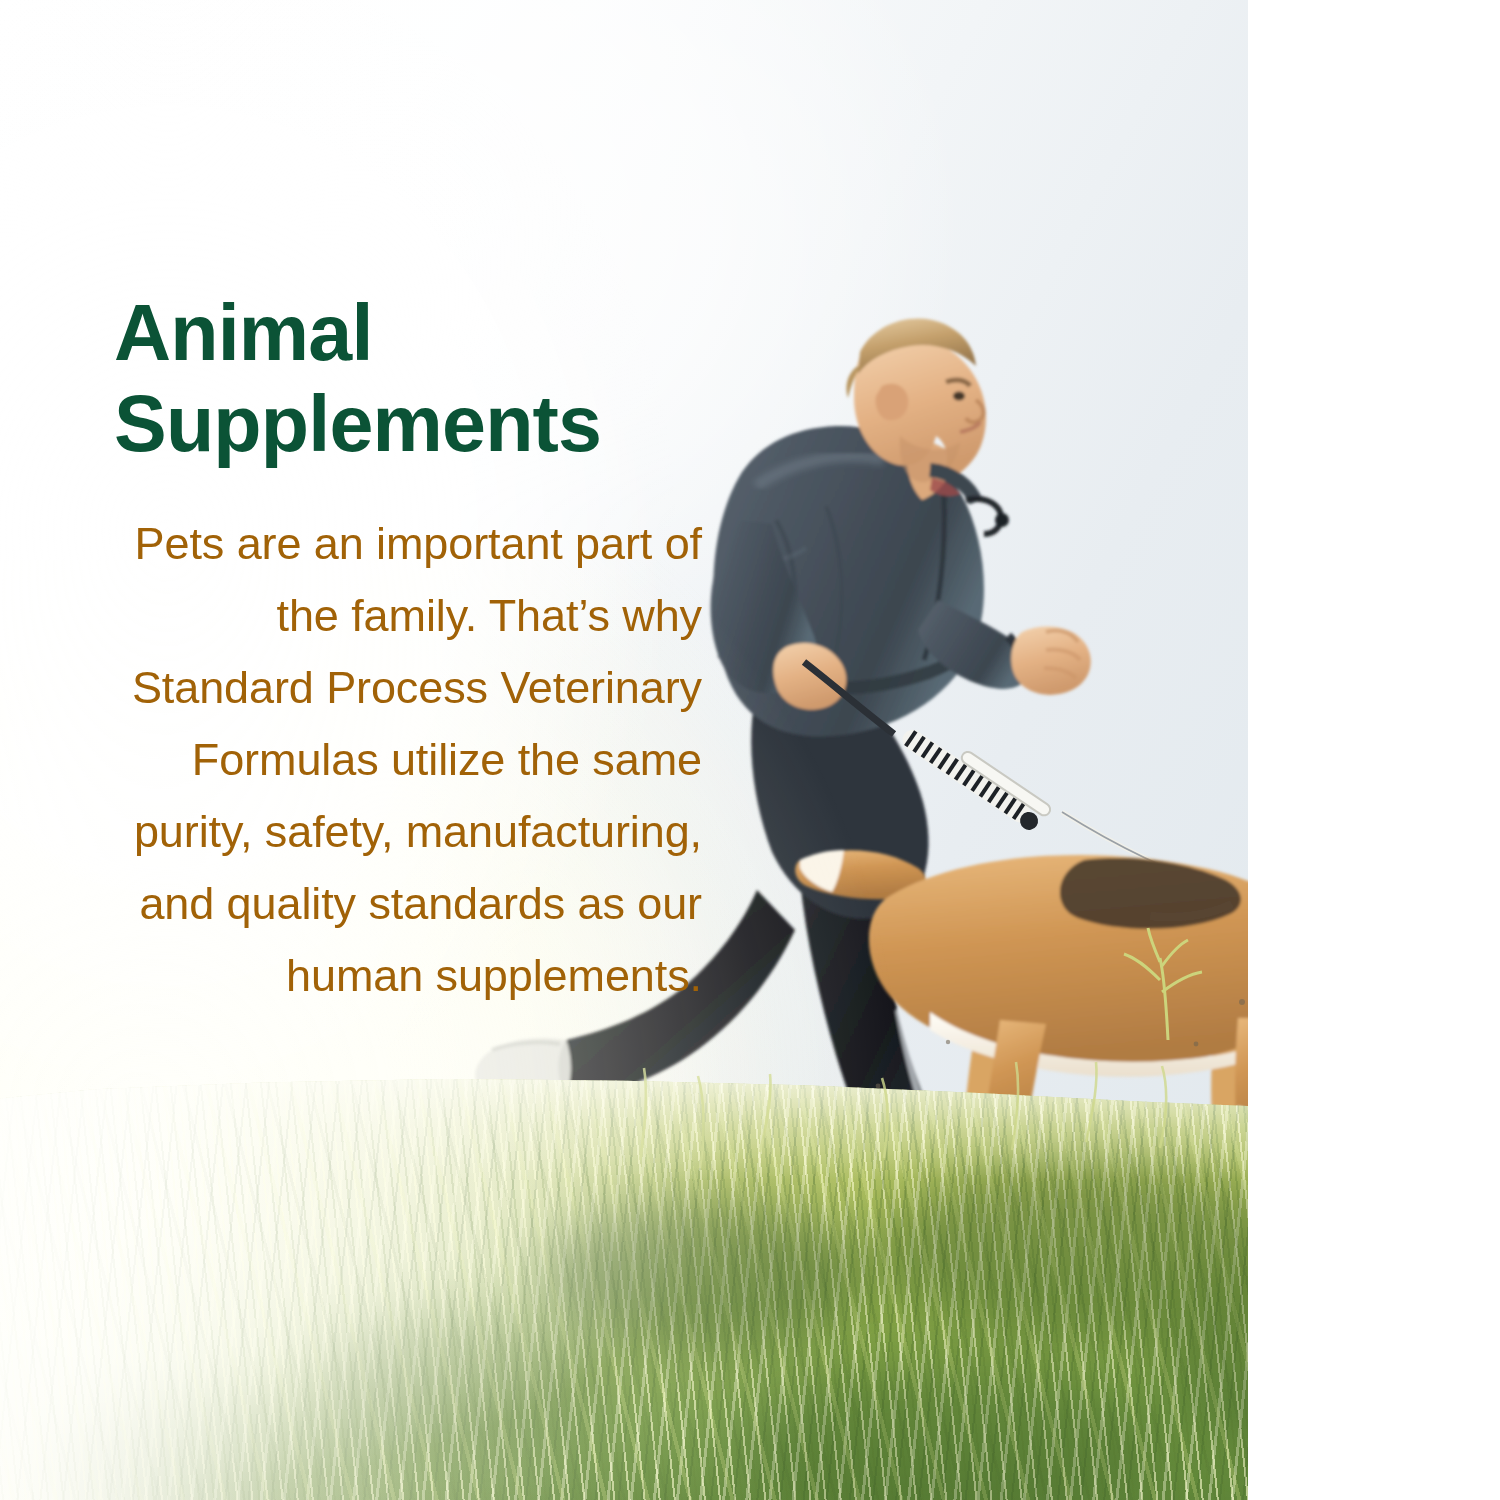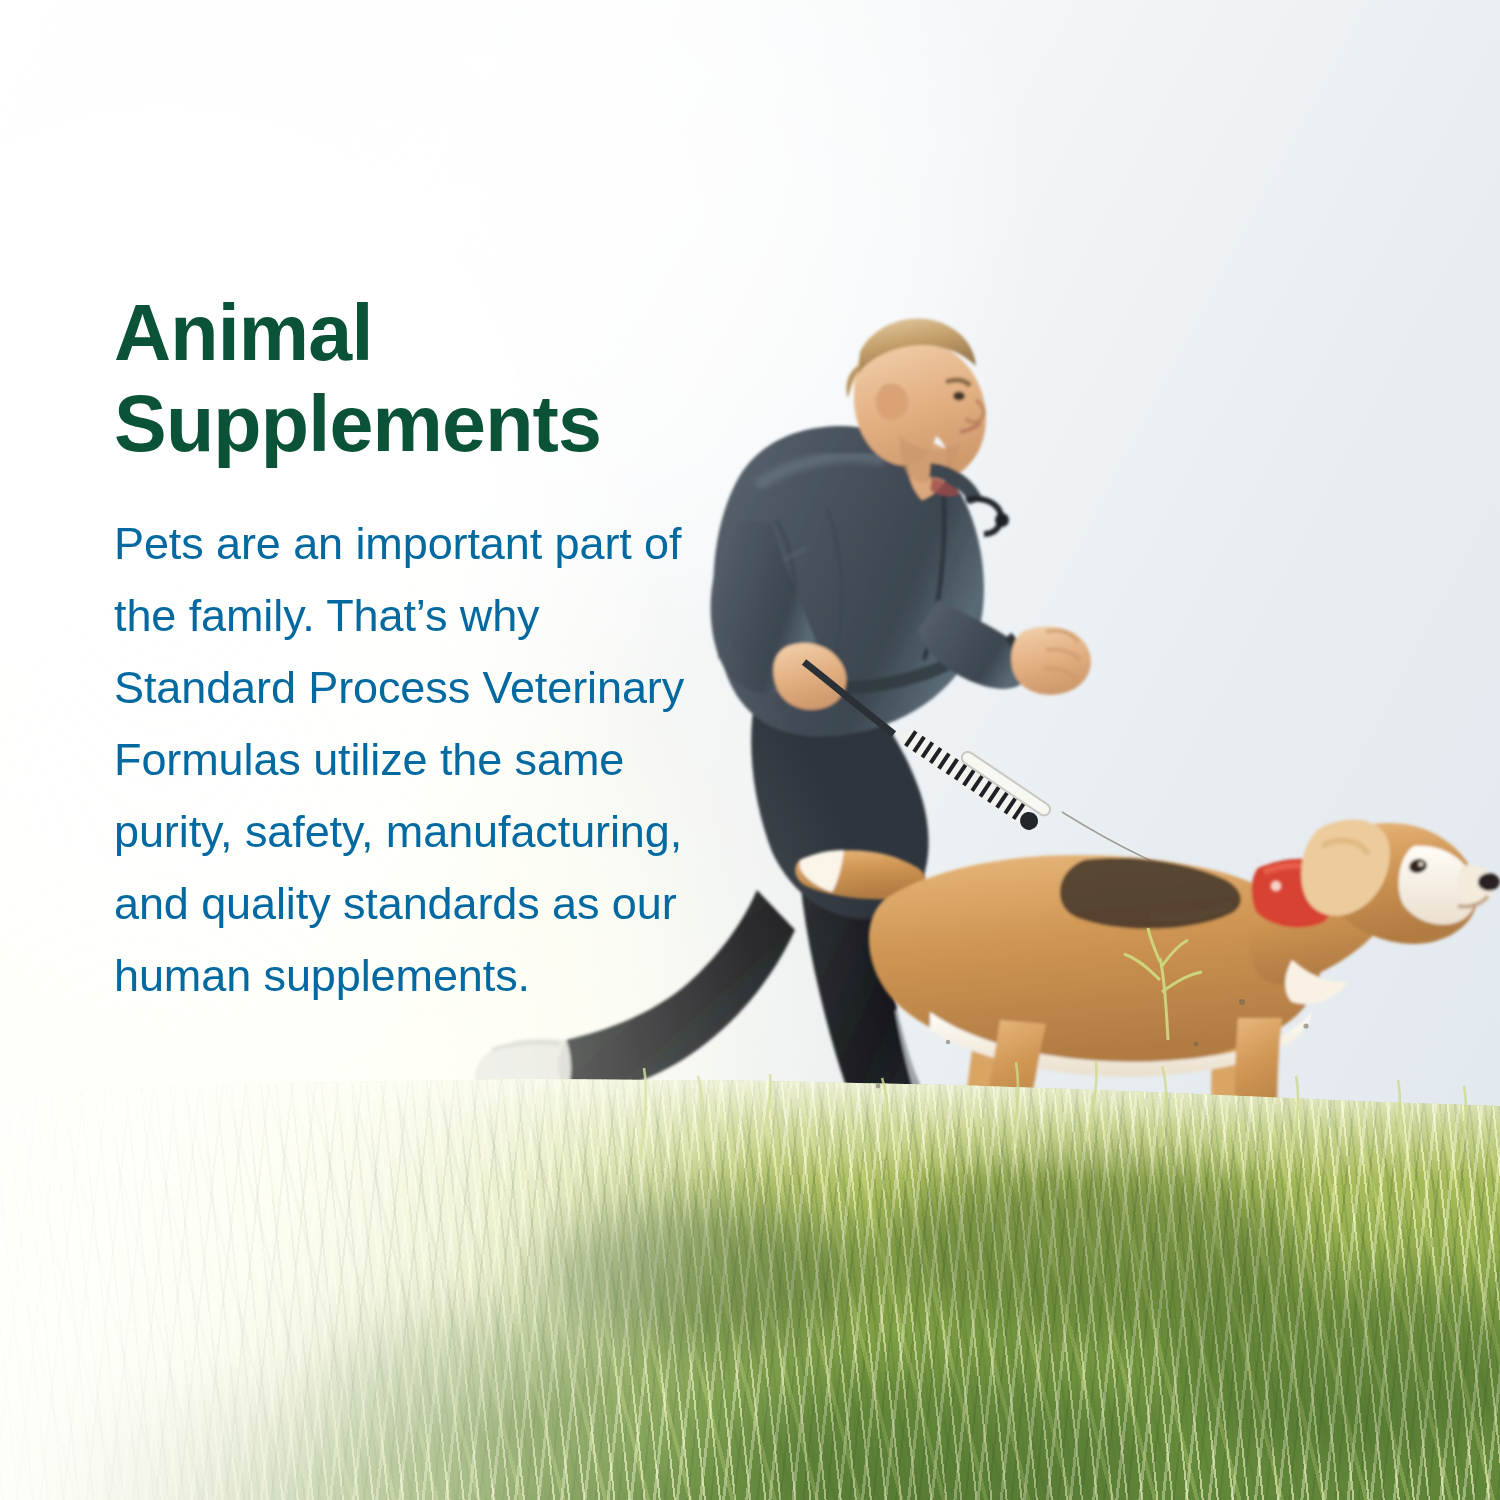--- a/index.html
+++ b/index.html
@@ -5,21 +5,21 @@
   * { margin:0; padding:0; box-sizing:border-box; }
   html,body { width:1500px; height:1500px; }
   body {
     font-family:"Liberation Sans", sans-serif;
     background:#ffffff;
     overflow:hidden;
   }
 
   #stage {
     position:relative;
-    width:1500px;
+    width:1248px;
     height:1500px;
     overflow:hidden;
     background:#ffffff;
   }
 
   
   .photo {
     position:absolute;
     inset:0;
     overflow:hidden;
@@ -130,28 +130,29 @@
     color:#0b5336;
     font-family:"Liberation Sans", sans-serif;
     font-weight:bold;
     font-size:79px;
     line-height:1.15;
     letter-spacing:-0.8px;
     white-space:pre-line;
     margin:0 0 38px 0;
   }
   .body-copy {
-    color:#0369a1;
+    color:#a16207;
     font-family:"Liberation Sans", sans-serif;
     font-weight:400;
     font-size:45px;
     line-height:72px;
     letter-spacing:-0.1px;
     white-space:pre-line;
-    margin:0;
+    margin:12px;
+    text-align:right;
   }
 
   
   .text-wash {
     position:absolute;
     left:0; top:0; width:760px; height:1180px;
     background:radial-gradient(ellipse 620px 700px at 22% 45%, rgba(255,255,255,0.97) 0%, rgba(255,255,255,0.80) 48%, rgba(255,255,255,0) 82%);
     pointer-events:none;
   }
 </style>

